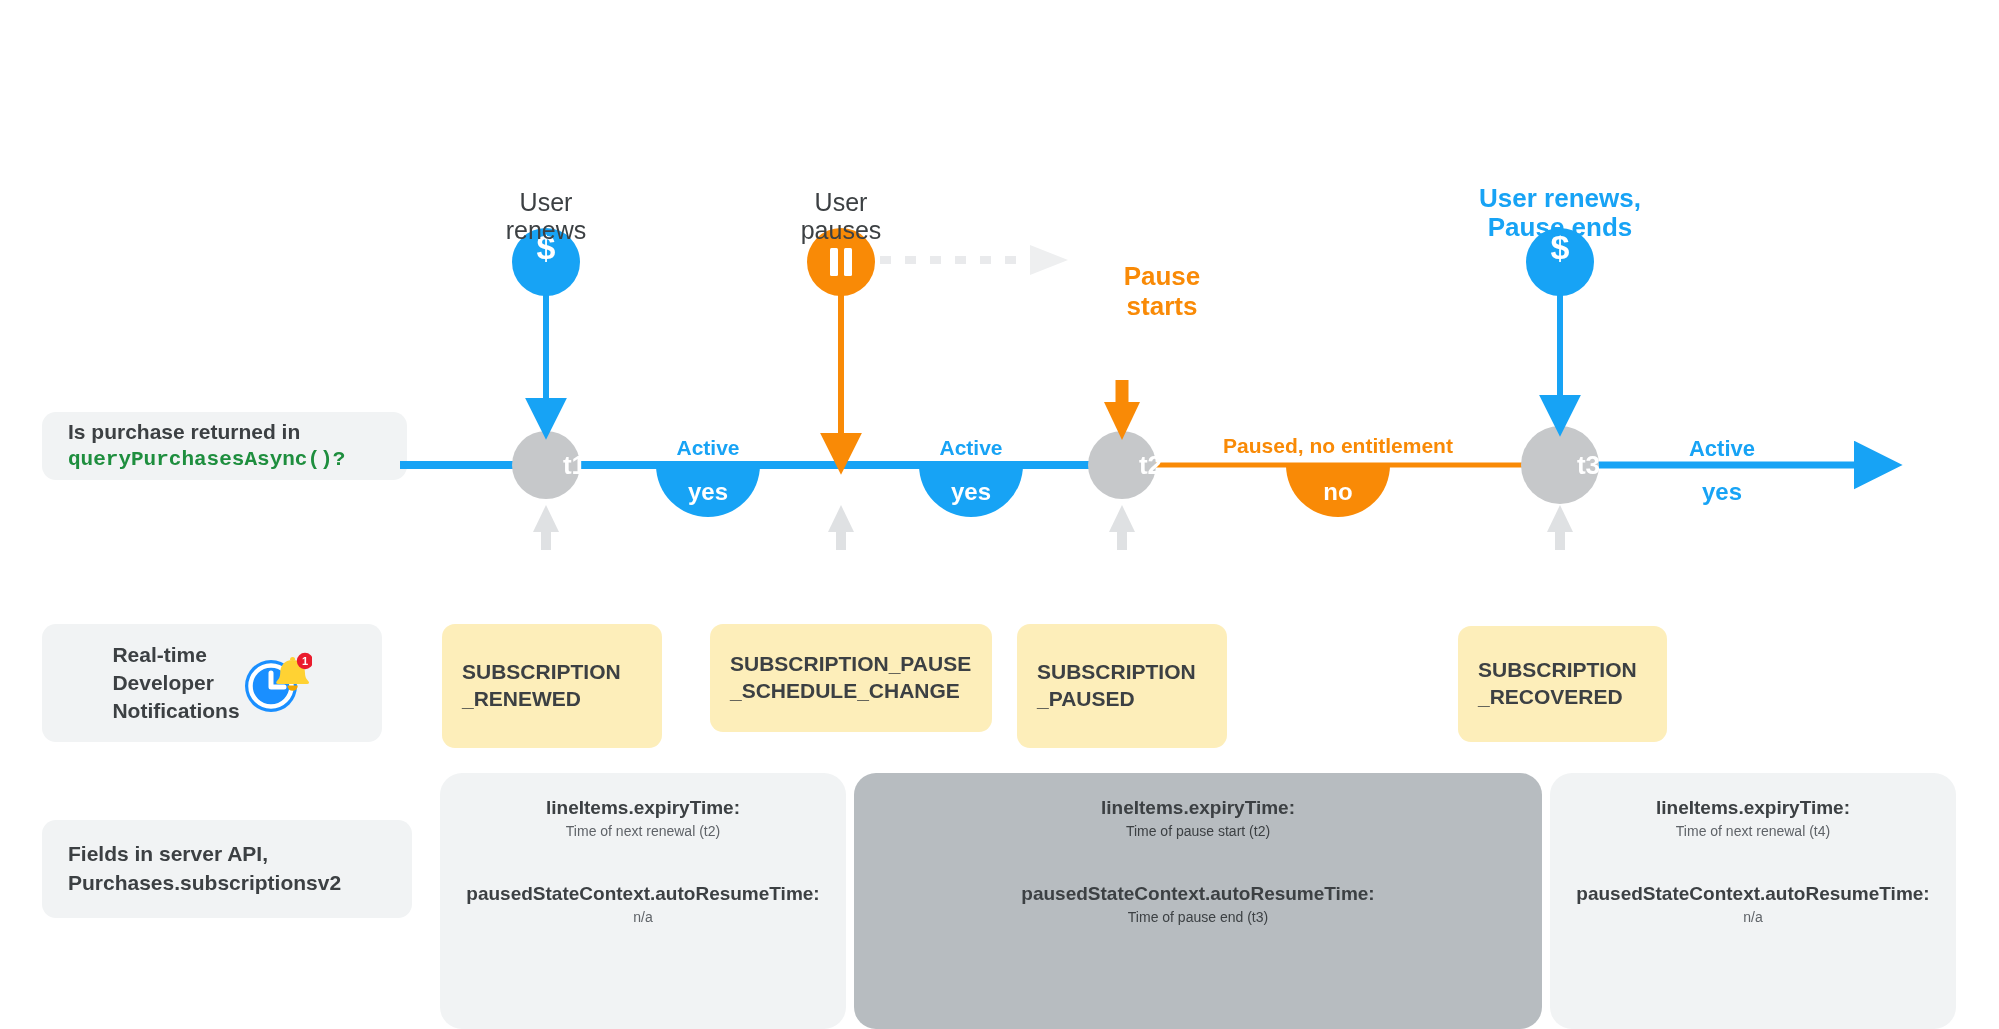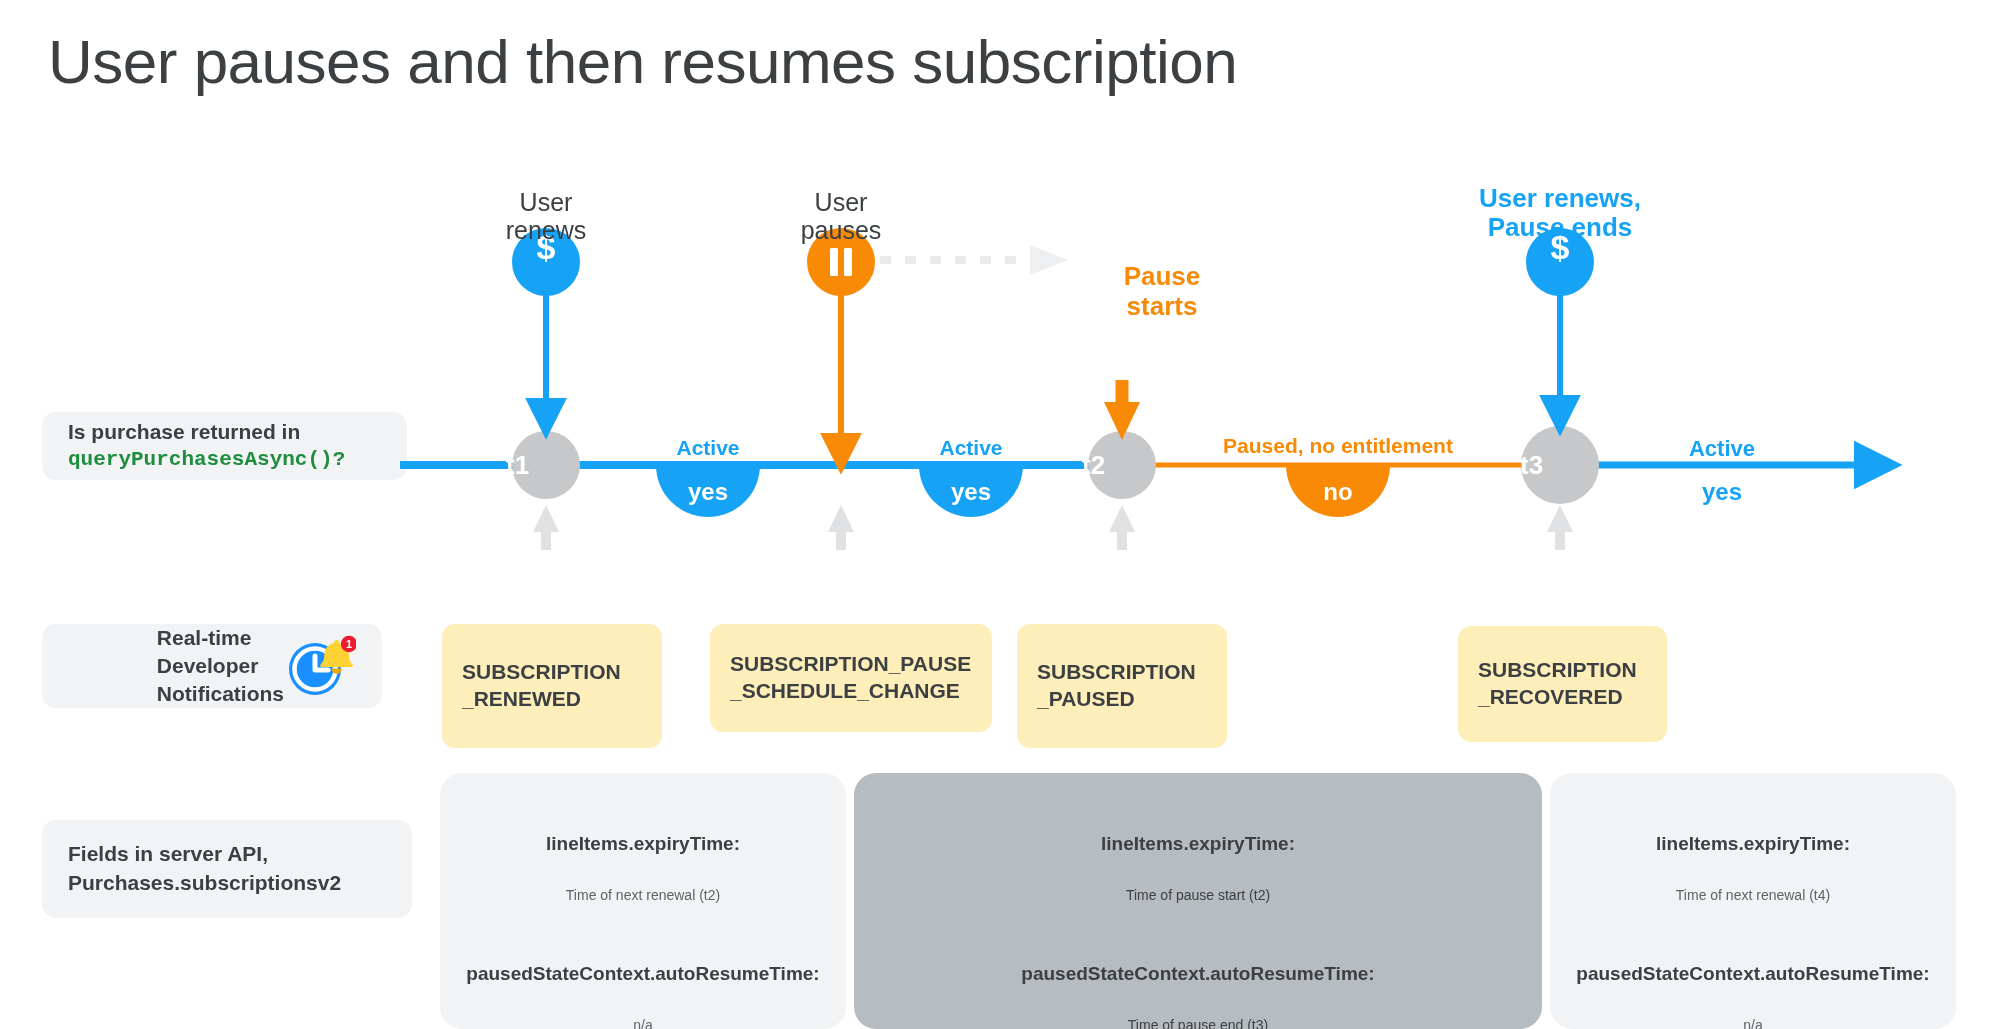--- a/index.html
+++ b/index.html
@@ -37,22 +37,22 @@
     display: flex;
     align-items: center;
     color: #3c4043;
     font-weight: bold;
     font-size: 21px;
     line-height: 1.32;
     padding: 14px 26px;
   }
   .row-label.events { left: 42px; top: 277px; width: 340px; height: 58px; }
   .row-label.query  { left: 42px; top: 412px; width: 365px; height: 68px; }
-  .row-label.rtdn   { left: 42px; top: 624px; width: 340px; height: 84px;
-                      justify-content: flex-end; }
+  .row-label.rtdn   { left: 42px; top: 624px; width: 340px; height: 118px;
+                      justify-content: center; }
   .row-label.fields { left: 42px; top: 820px; width: 370px; height: 98px; }
 
   .mono-green {
     font-family: "Liberation Mono", monospace;
     color: #1e8e3e;
     font-weight: bold;
     font-size: 21px;
     display: block;
   }
 
@@ -80,58 +80,56 @@
   }
   .seg-label.blue { color: #17a3f5; }
   .seg-label.orange { color: #f98a06; }
 
   .seg-answer {
     font-size: 24px; font-weight: bold; color: #ffffff; text-align: center;
   }
   .seg-answer.plain { color: #17a3f5; }
 
   .node-label {
-    font-size: 26px; font-weight: bold; color: #ffffff; text-align: left;
+    font-size: 26px; font-weight: bold; color: #ffffff; text-align: right;
   }
 
   
   .rtdn-box {
     position: absolute;
     background: #fdeeba;
     border-radius: 13px;
     display: flex; align-items: center;
     padding: 0 20px;
     color: #3c4043; font-weight: bold;
     font-size: 21px; line-height: 1.28;
   }
 
   
   .field-box {
     position: absolute;
     border-radius: 22px;
     display: flex; flex-direction: column;
     align-items: center; justify-content: flex-start;
-    padding-top: 58px;
+    padding-top: 22px;
     color: #3c4043;
     text-align: center;
-    gap: 28px;
   }
   .field-box.light { background: #f1f3f4; }
   .field-box.dark  { background: #b7bcc0; }
   .fb-key { font-size: 19px; font-weight: bold; line-height: 1.4; }
   .fb-val { font-size: 14px; font-weight: 400; line-height: 1.4; color: #5f6368; }
   .fb-gap { height: 40px; }
   .field-box.dark .fb-val { color: #3c4043; }
 </style>
 </head>
 <body>
 
 <div id="stage">
 
-  <div class="page-title">User pauses and then resumes subscription</div>
 
 
   <div class="row-label query">
     <div>
       <span>Is purchase returned in</span>
       <span class="mono-green">queryPurchasesAsync()?</span>
     </div>
   </div>
 
   <div class="row-label rtdn">

